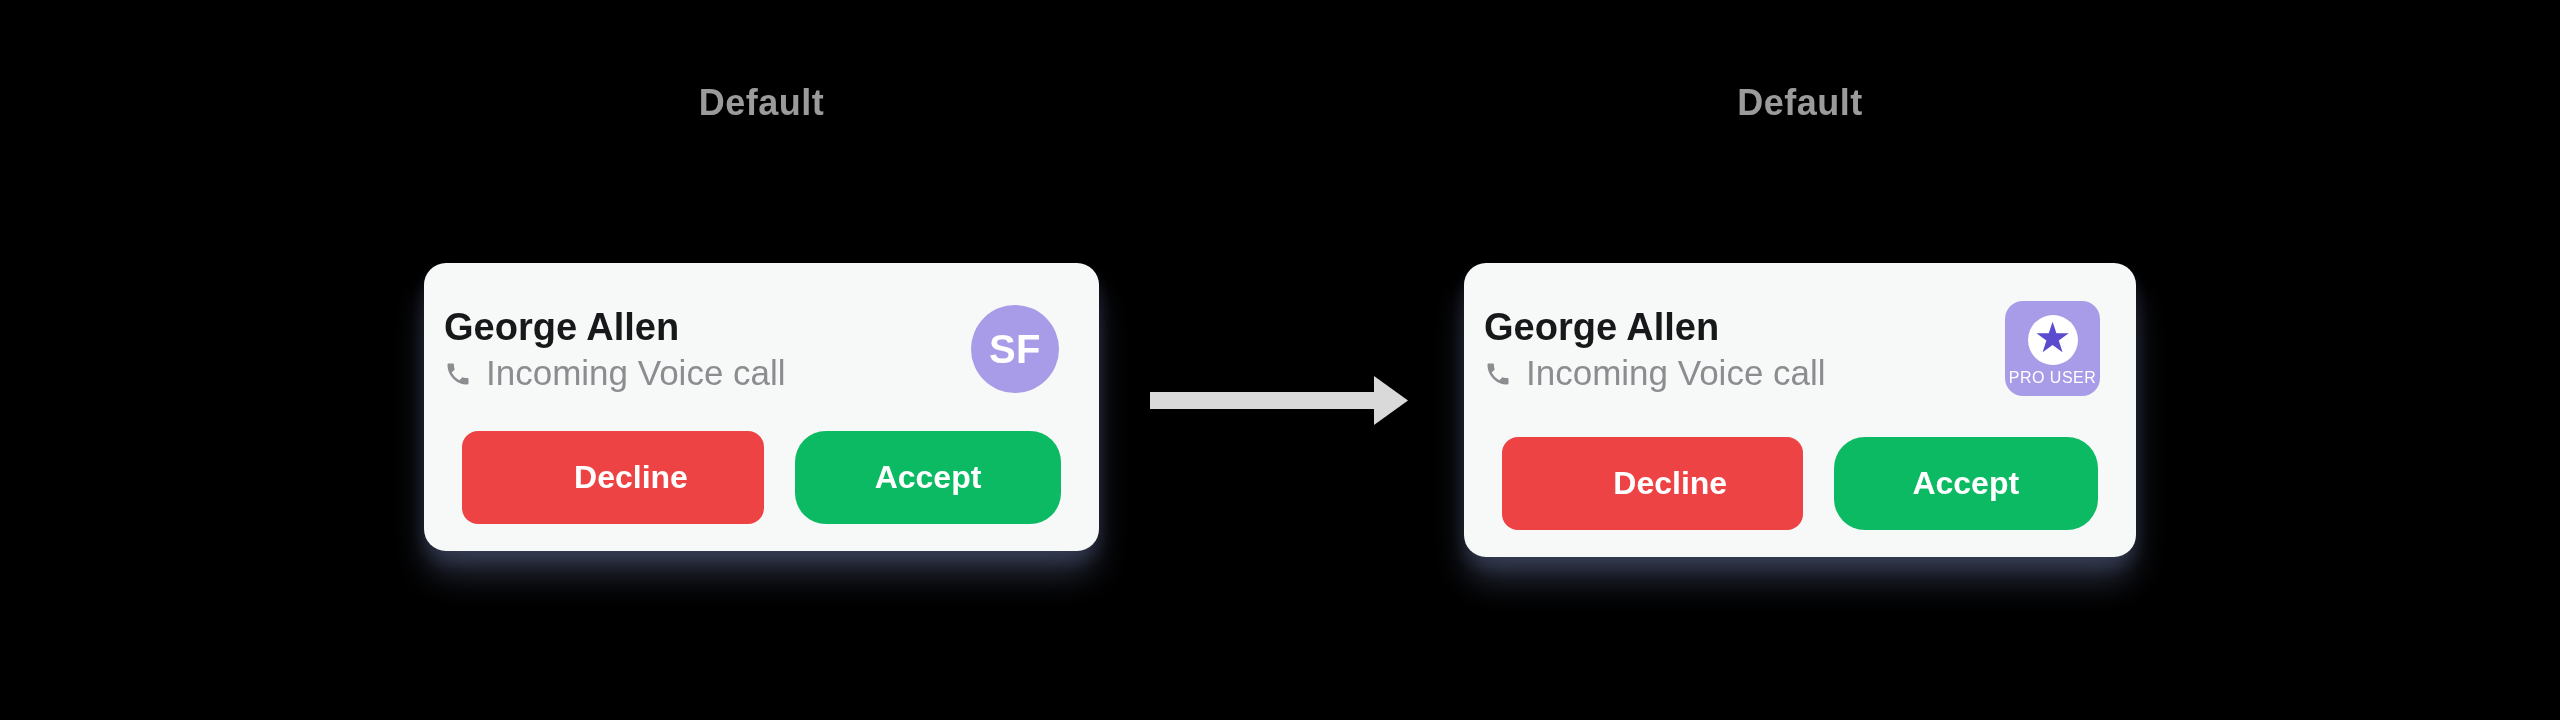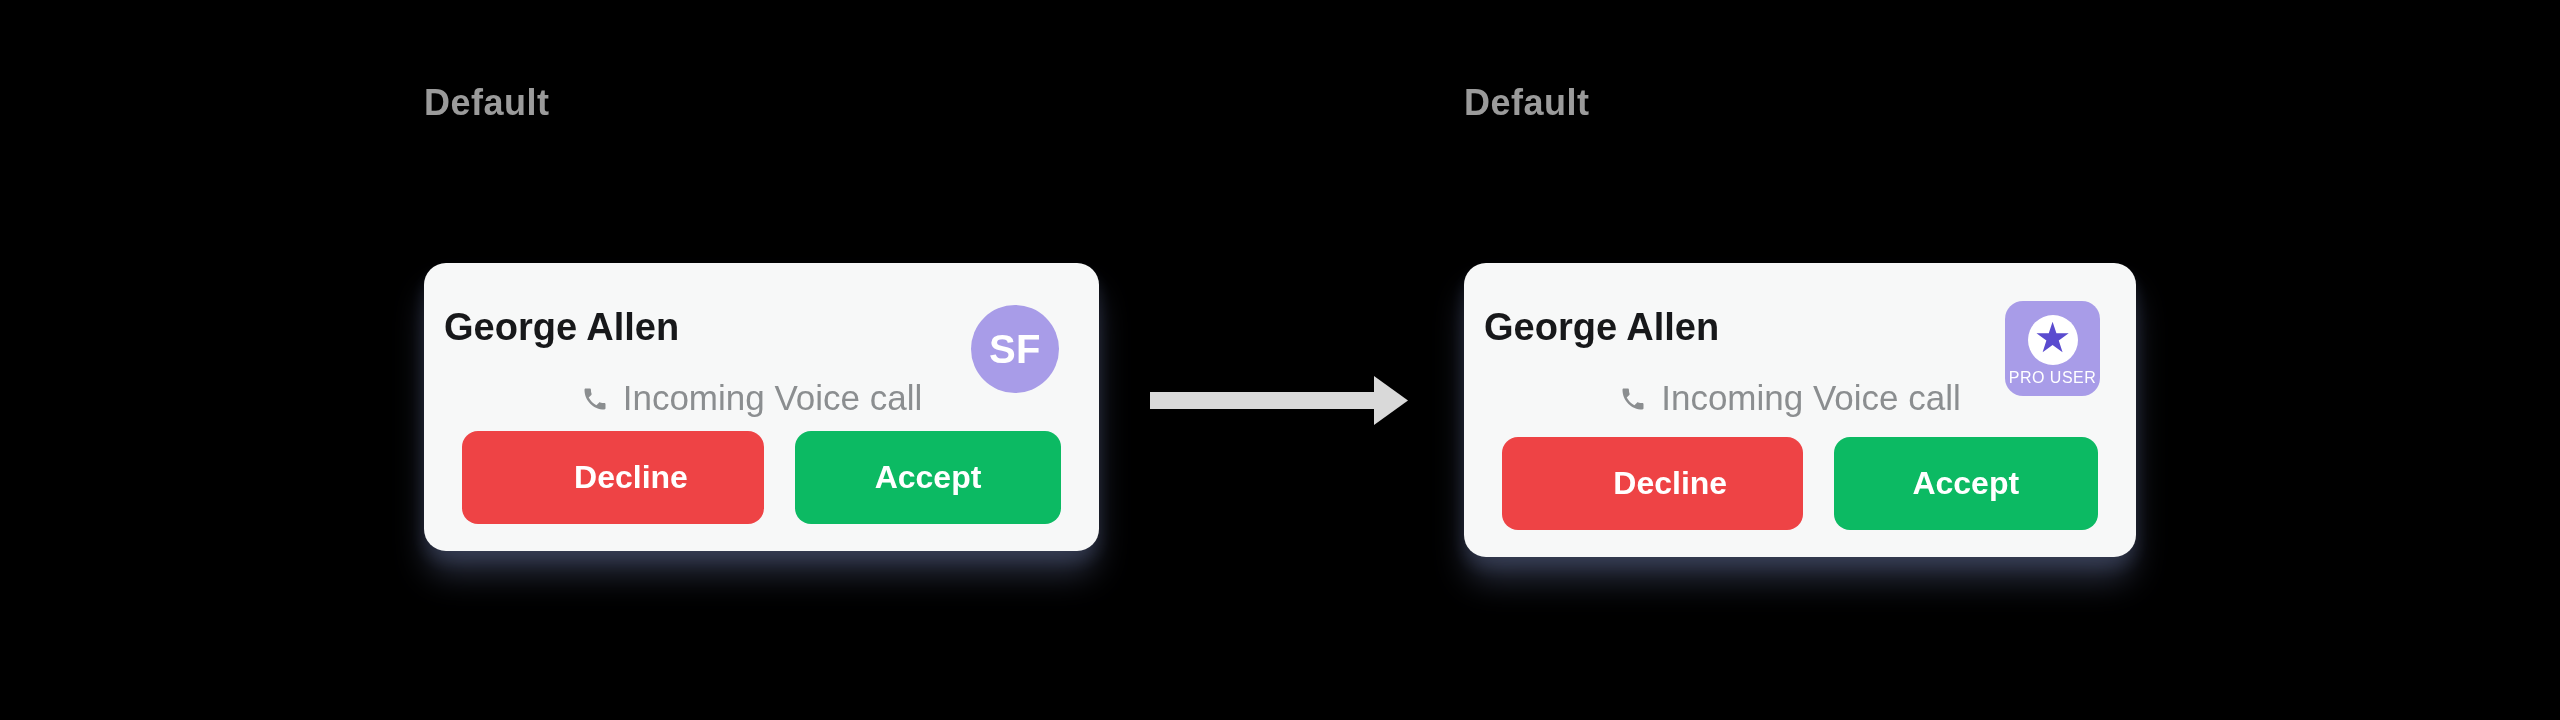--- a/index.html
+++ b/index.html
@@ -18,21 +18,21 @@
   *{box-sizing:border-box;margin:0;padding:0;}
   html,body{background:var(--background);}
   body{
     font-family:"Liberation Sans","DejaVu Sans",sans-serif;
     width:2560px;height:720px;overflow:hidden;
   }
   .canvas{position:relative;width:2560px;height:720px;background:var(--background);}
 
   .panel-label{
     position:absolute;top:82px;height:40px;
-    text-align:left;
+    text-align:center;
     font-size:36px;font-weight:700;color:var(--label);
     letter-spacing:.5px;
   }
   #label-default{left:424px;width:675px;}
   #label-custom{left:1464px;width:672px;}
 
   .card{
     position:absolute;top:263px;
     background:var(--card-background);
     border-radius:22px;
@@ -40,21 +40,21 @@
   }
   #card-default{left:424px;width:675px;height:288px;}
   #card-custom{left:1464px;width:672px;height:294px;}
 
   .card-text{padding:42px 40px 0 20px;}
   .caller-name{
     font-size:38px;font-weight:700;color:var(--caller-name);
     line-height:1.2;
   }
   .call-type-row{
-    display:flex;align-items:center;gap:14px;margin-top:25px;height:46px;justify-content:center;
+    display:flex;align-items:center;gap:14px;margin-top:0;height:46px;
   }
   .phone-icon{display:inline-flex;width:28px;height:28px;flex:0 0 auto;}
   .phone-icon svg{width:100%;height:100%;fill:var(--subtitle);}
   .call-type{font-size:35px;color:var(--subtitle);line-height:1.1;}
 
   .avatar{
     position:absolute;top:42px;right:40px;
     width:88px;height:88px;border-radius:50%;
     background:var(--avatar-purple);
     display:flex;align-items:center;justify-content:center;
@@ -84,21 +84,21 @@
 
   .button-row{
     position:absolute;left:38px;right:38px;bottom:27px;
     display:flex;gap:31px;
   }
   .btn{
     flex:1;height:93px;border:none;border-radius:16px;cursor:pointer;
     color:#ffffff;font-family:inherit;font-size:32px;font-weight:700;
   }
   .btn-decline{background:var(--decline-red);padding-left:36px;}
-  .btn-accept{background:var(--accept-green);}
+  .btn-accept{background:var(--accept-green);border-radius:31px;}
 
   .arrow{position:absolute;left:1150px;top:372px;width:262px;height:56px;}
   .arrow svg{width:100%;height:100%;display:block;}
   .arrow .shape{fill:var(--arrow-gray);}
 </style>
 </head>
 <body>
 
 <div class="canvas">
 

